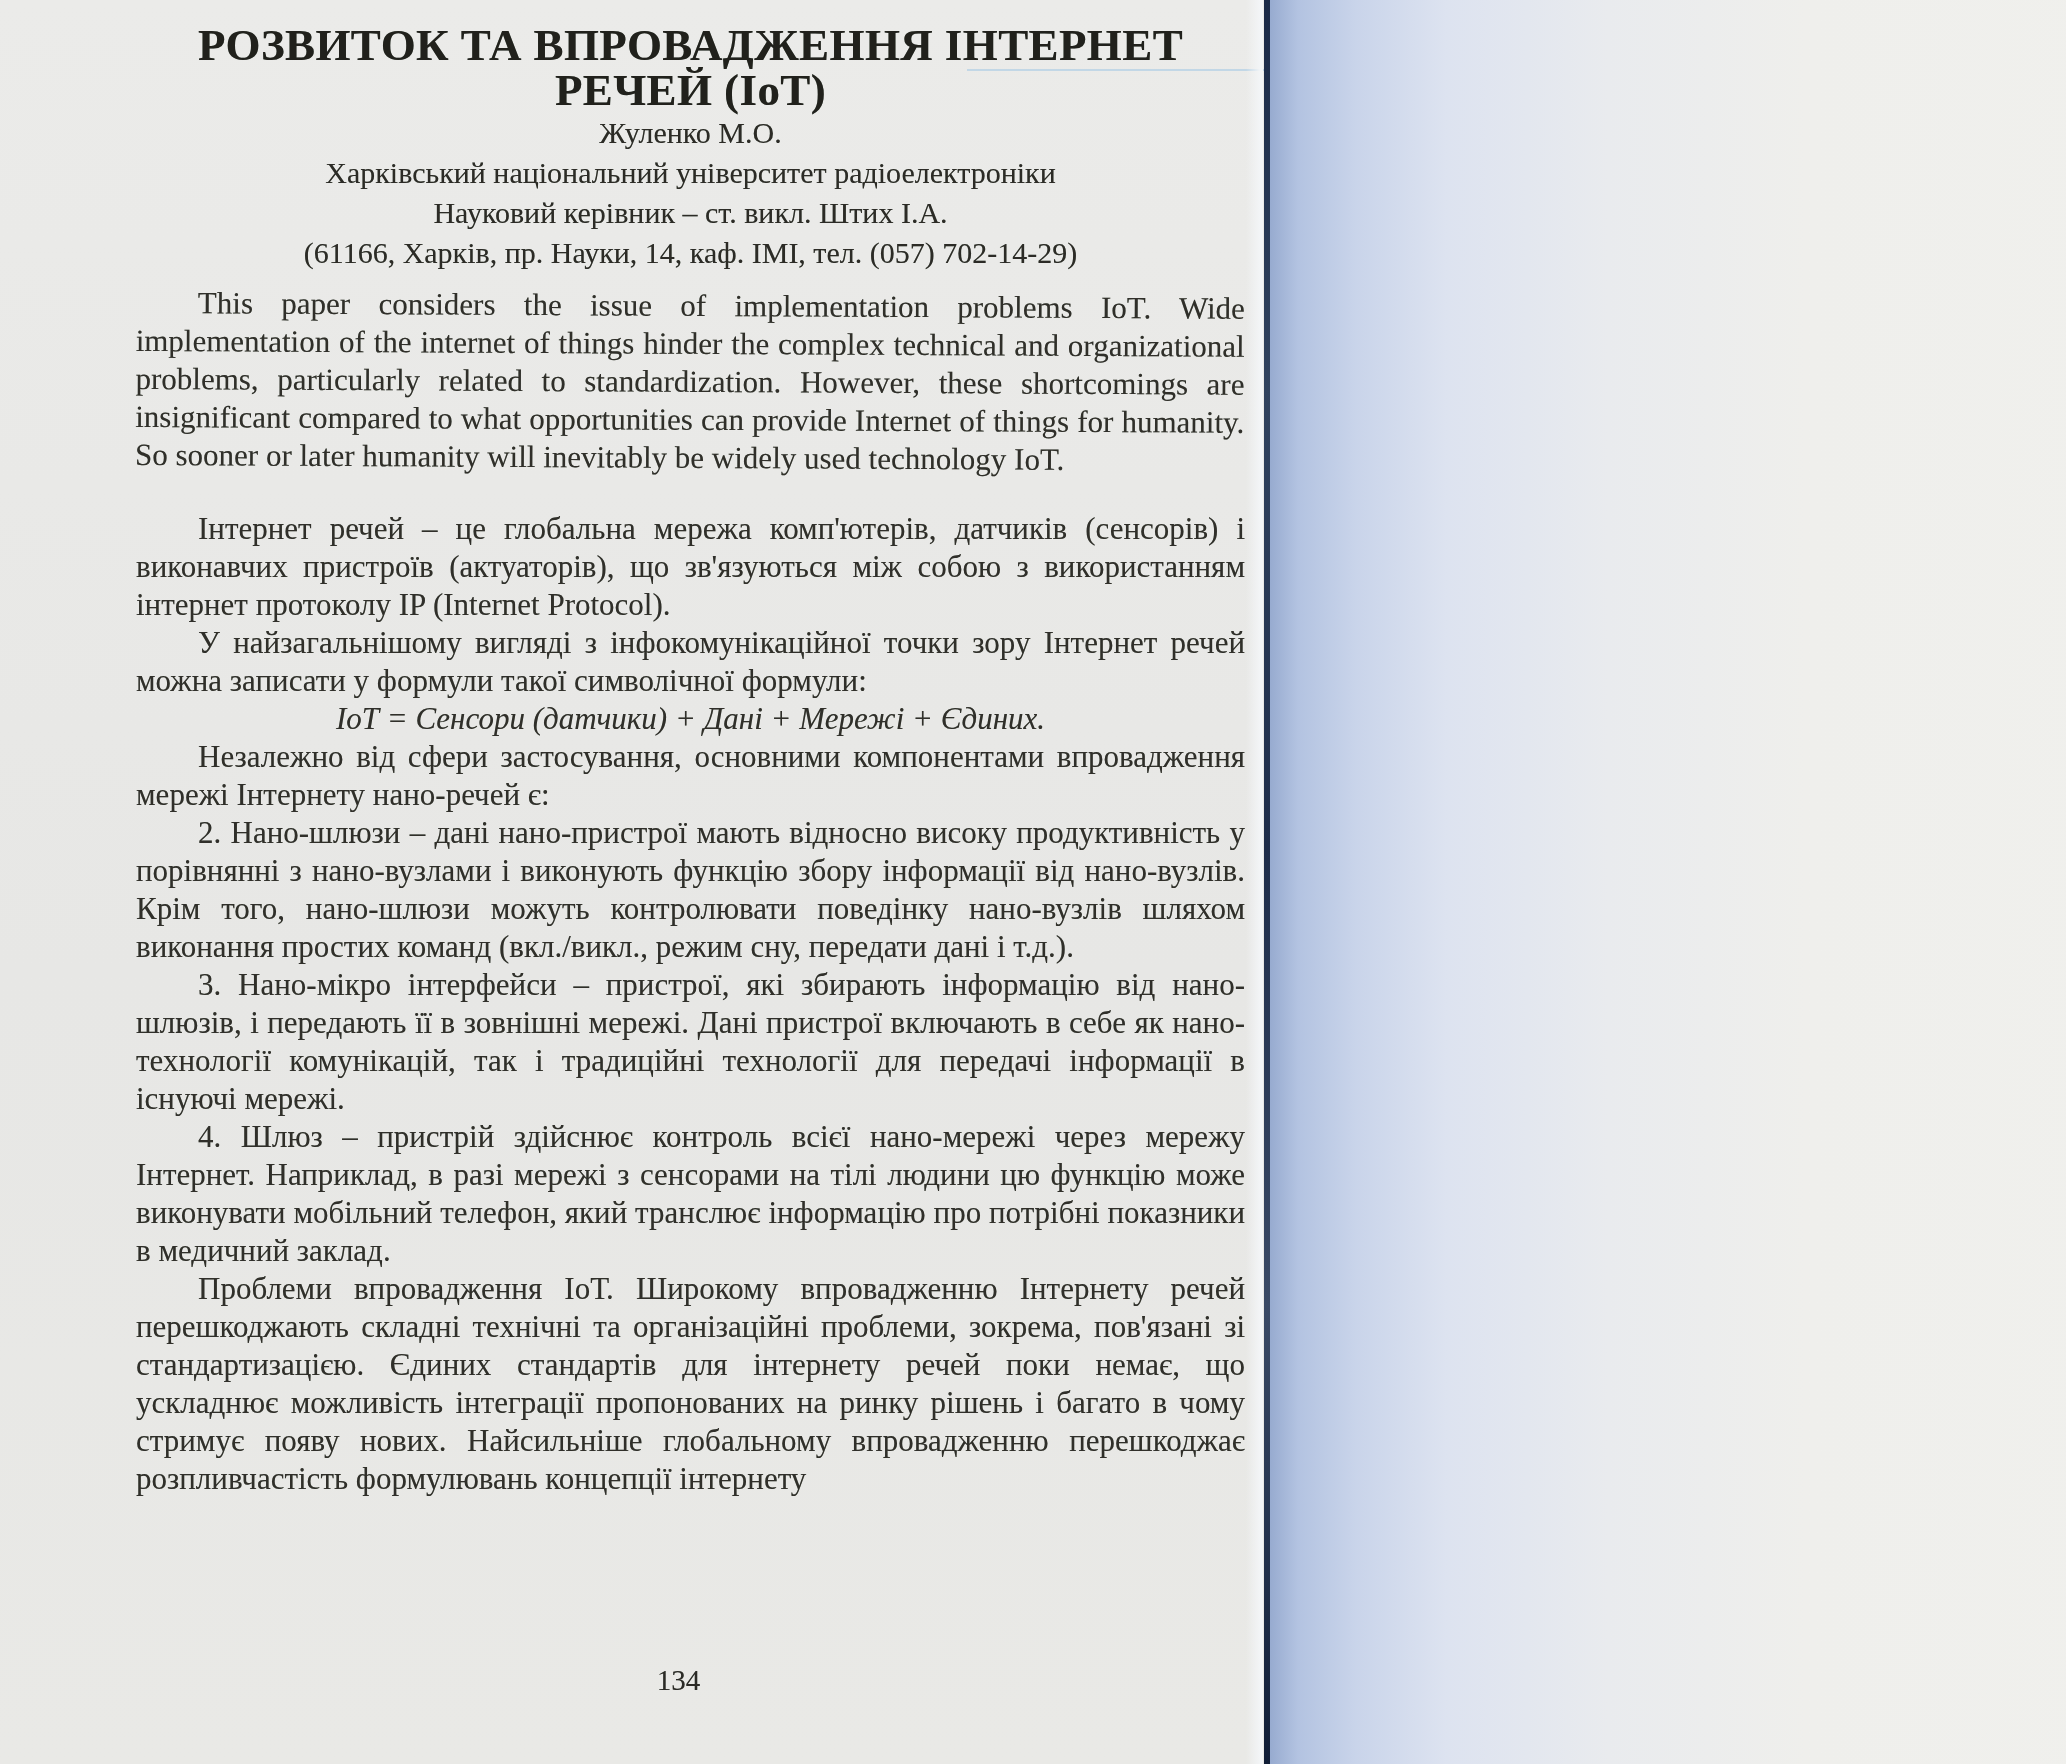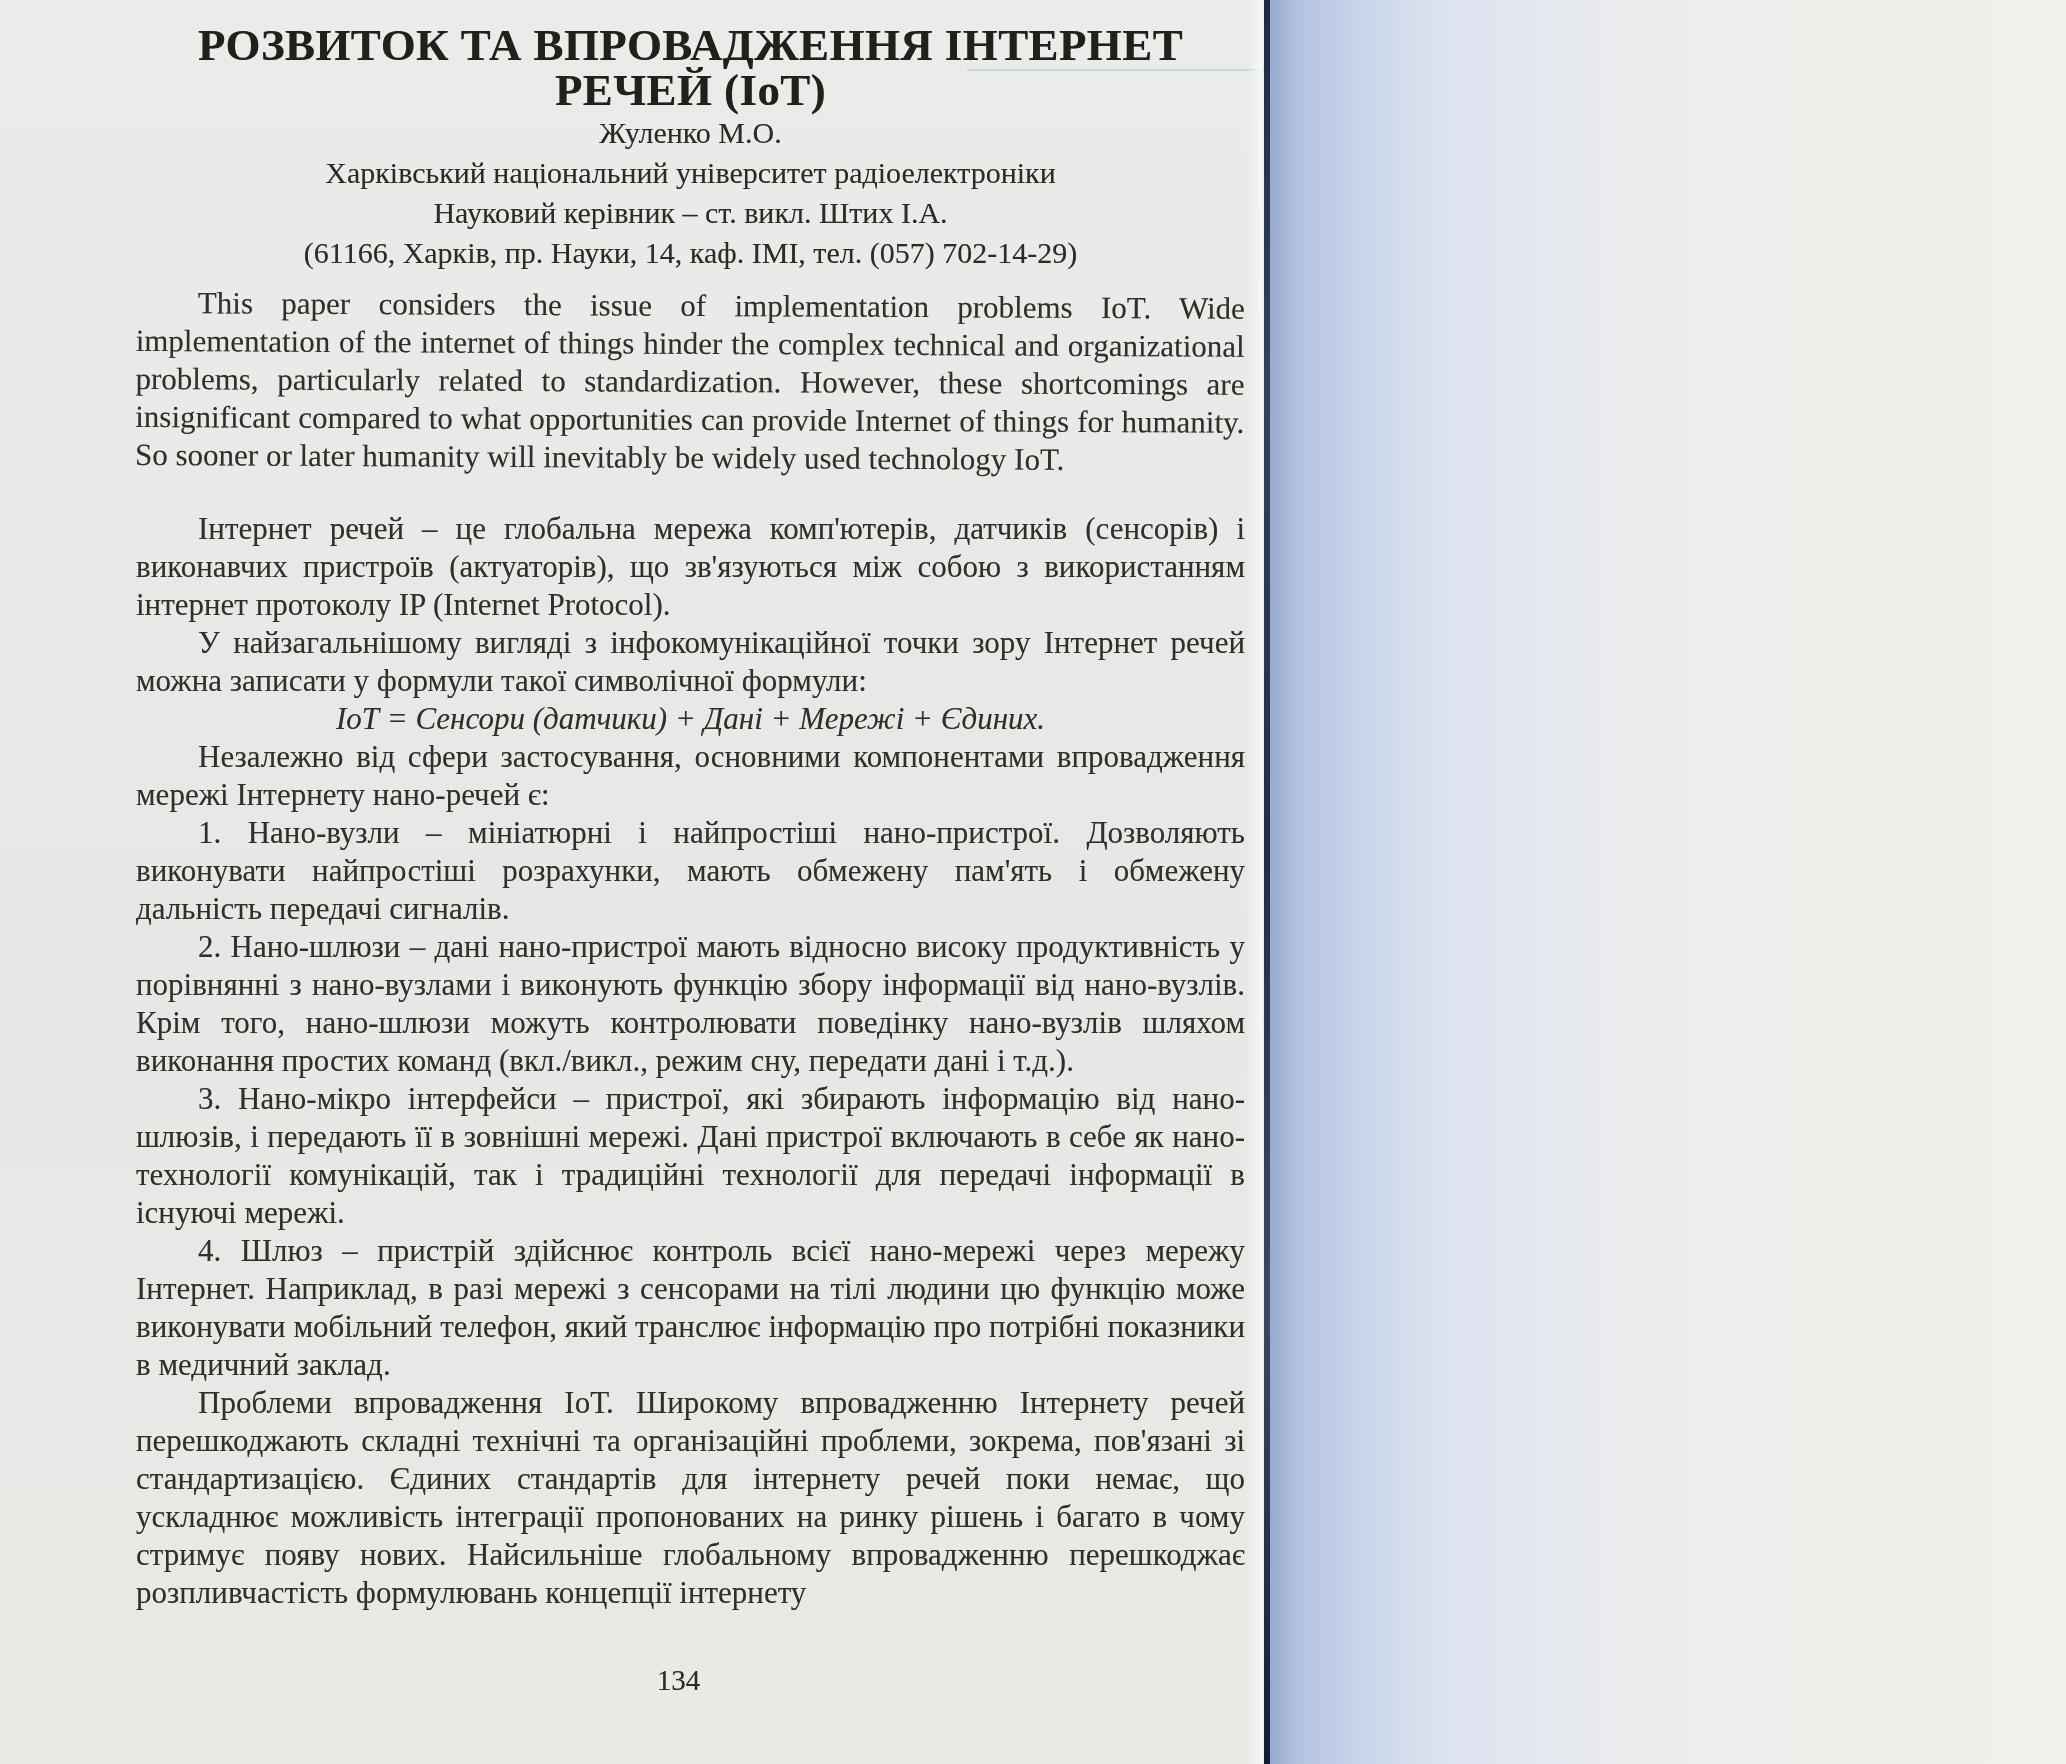--- a/index.html
+++ b/index.html
@@ -91,21 +91,20 @@
 
       <div>
           <p class="para">Інтернет речей – це глобальна мережа комп'ютерів, датчиків (сенсорів) і виконавчих пристроїв (актуаторів), що зв'язуються між собою з використанням інтернет протоколу IP (Internet Protocol).</p>
           <p class="para">У найзагальнішому вигляді з інфокомунікаційної точки зору Інтернет речей можна записати у формули такої символічної формули:</p>
         </div>
 
       <p class="formula">ІоТ = Сенсори (датчики) + Дані + Мережі + Єдиних.</p>
 
       <div>
           <p class="para">Незалежно від сфери застосування, основними компонентами впровадження мережі Інтернету нано-речей є:</p>
-          <p class="para">1. Нано-вузли – мініатюрні і найпростіші нано-пристрої. Дозволяють виконувати найпростіші розрахунки, мають обмежену пам'ять і обмежену дальність передачі сигналів.</p>
           <p class="para">2. Нано-шлюзи – дані нано-пристрої мають відносно високу продуктивність у порівнянні з нано-вузлами і виконують функцію збору інформації від нано-вузлів. Крім того, нано-шлюзи можуть контролювати поведінку нано-вузлів шляхом виконання простих команд (вкл./викл., режим сну, передати дані і т.д.).</p>
           <p class="para">3. Нано-мікро інтерфейси – пристрої, які збирають інформацію від нано-шлюзів, і передають її в зовнішні мережі. Дані пристрої включають в себе як нано-технології комунікацій, так і традиційні технології для передачі інформації в існуючі мережі.</p>
           <p class="para">4. Шлюз – пристрій здійснює контроль всієї нано-мережі через мережу Інтернет. Наприклад, в разі мережі з сенсорами на тілі людини цю функцію може виконувати мобільний телефон, який транслює інформацію про потрібні показники в медичний заклад.</p>
           <p class="para">Проблеми впровадження ІоТ. Широкому впровадженню Інтернету речей перешкоджають складні технічні та організаційні проблеми, зокрема, пов'язані зі стандартизацією. Єдиних стандартів для інтернету речей поки немає, що ускладнює можливість інтеграції пропонованих на ринку рішень і багато в чому стримує появу нових. Найсильніше глобальному впровадженню перешкоджає розпливчастість формулювань концепції інтернету</p>
         </div>
     </div>
     <div class="pagenum left-num">134</div>
     <div class="streak s1"></div>
   </div>
 

